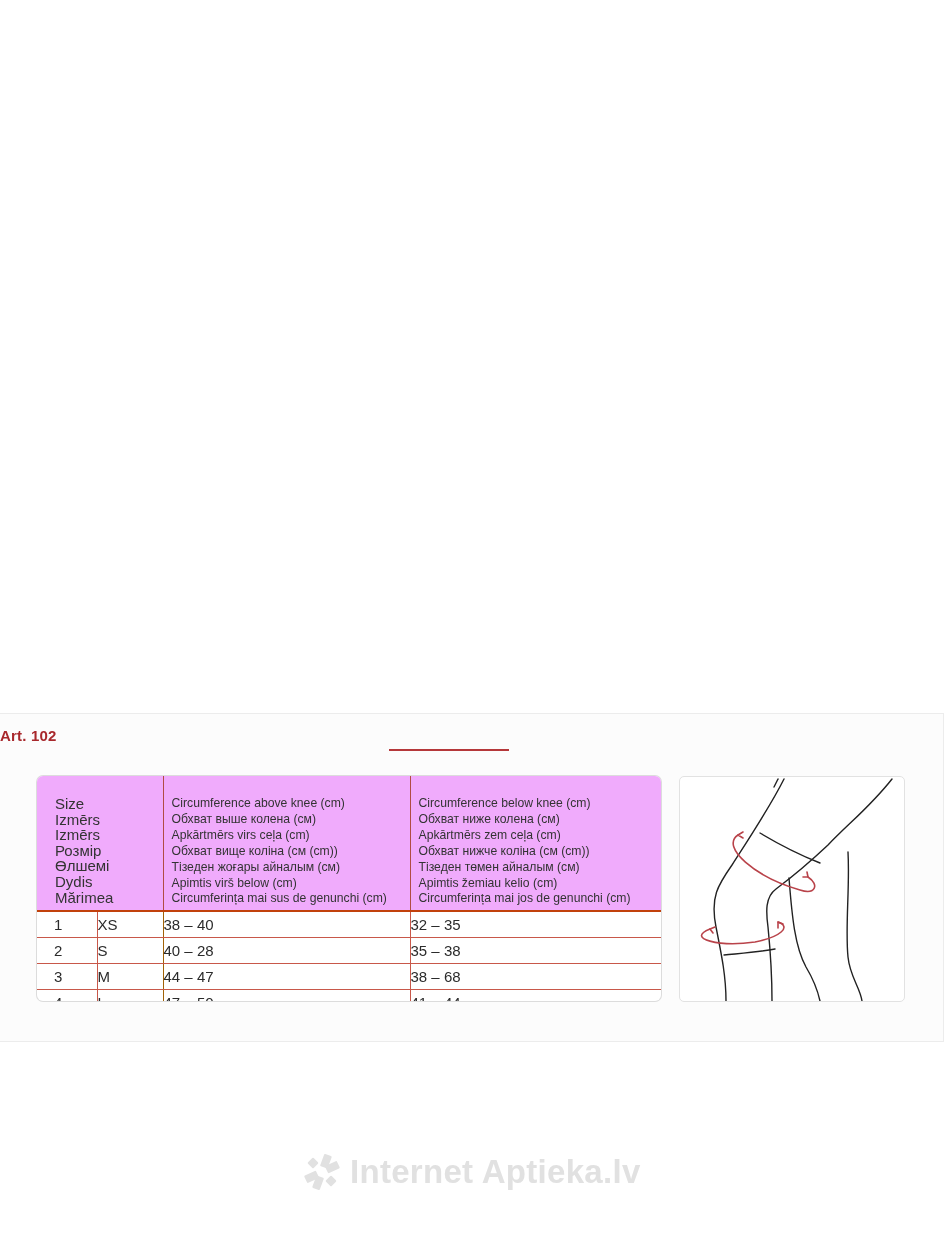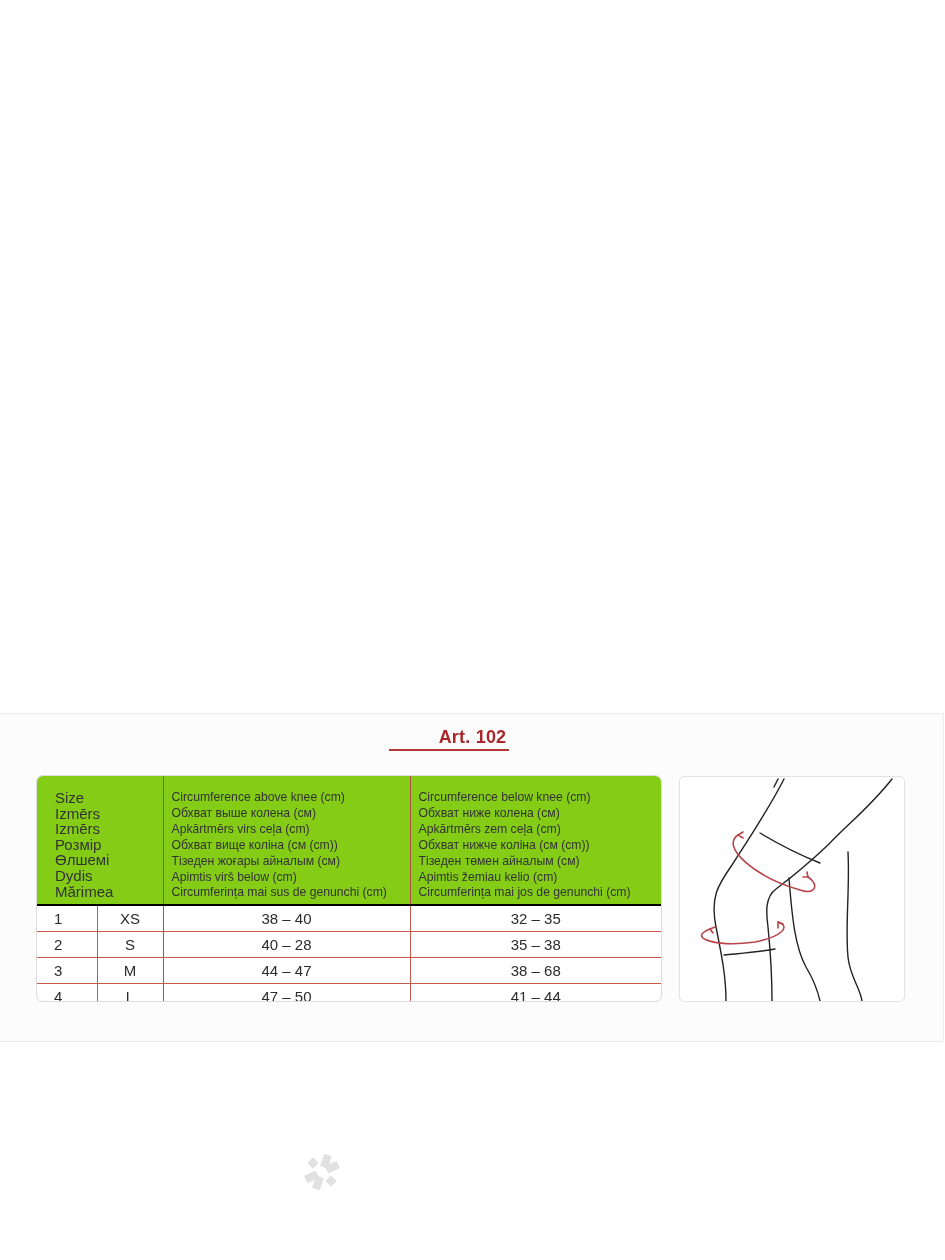--- a/index.html
+++ b/index.html
@@ -5,46 +5,46 @@
   html, body { margin: 0; padding: 0; }
   body {
     width: 945px; height: 1260px; background: #ffffff; position: relative; overflow: hidden;
     font-family: "Liberation Sans", "DejaVu Sans", sans-serif; color: #2b2b2b;
   }
   .panel {
     position: absolute; left: 0; top: 713px; width: 943px; height: 327px;
     background: #fcfcfc; border: 1px solid #ececec; border-left: none;
   }
   .art-title {
-    position: absolute; left: 0; right: 0; top: 727px; text-align: center;
-    font-size: 18px; font-weight: bold; color: #a8282c; letter-spacing: 0.2px;
+    position: absolute; left: 0; right: 0; top: 727px; 
+    font-size: 15px; font-weight: bold; color: #a8282c; letter-spacing: 0.2px;
   }
   .art-underline {
     position: absolute; left: 389px; top: 749px; width: 120px; height: 2px; background: #b5373a;
   }
   .size-table {
     position: absolute; left: 37px; top: 776px; width: 624px; height: 225px;
     border-radius: 6px; overflow: hidden;
     box-shadow: 0 0 0 1px #dcdcdc;
     background: #fff;
   }
   table { border-collapse: collapse; width: 100%; height: 100%; table-layout: fixed; }
   th {
-    background: #84cc16; font-weight: normal; text-align: left; vertical-align: top;
-    padding: 14px 4px 3px 8px; height: 113px; box-sizing: border-box;
-    border-bottom: 2px solid #000000;
+    background: #f0abfc; font-weight: normal; text-align: left; vertical-align: top;
+    padding: 20px 4px 3px 8px; height: 113px; box-sizing: border-box;
+    border-bottom: 2px solid #c2410c;
   }
   th.c-size { padding-left: 18px; font-size: 15px; line-height: 15.6px; color: #333; }
   th.c-above, th.c-below { font-size: 12.2px; line-height: 15.9px; color: #333; }
   th.c-above { border-left: 1px solid #b04c42; }
   th.c-below { border-left: 1px solid #b04c42; }
   th .line { display: block; white-space: nowrap; }
   td {
     font-size: 15px; color: #2b2b2b; border-bottom: 1px solid #c8584a; height: 25px;
-    padding: 0; text-align: center;
+    padding: 0; text-align: left;
   }
   tr:last-child td { border-bottom: none; }
   td.num { text-align: left; padding-left: 17px; }
   td.code { border-left: 1px solid #c8584a; }
   td.above { border-left: 1px solid #a16207; }
   td.below { border-left: 1px solid #c8584a; }
   .diagram {
     position: absolute; left: 679px; top: 776px; width: 224px; height: 224px;
     border: 1px solid #e2e2e2; border-radius: 5px; background: #fff; overflow: hidden;
   }
@@ -160,13 +160,14 @@
   <svg width="38" height="38" viewBox="0 0 38 38">
     <g fill="#e1e1e1">
       <rect x="15" y="1" width="8" height="13" rx="1" transform="rotate(20 19 19)"></rect>
       <rect x="15" y="24" width="8" height="13" rx="1" transform="rotate(20 19 19)"></rect>
       <rect x="1" y="15" width="13" height="8" rx="1" transform="rotate(-25 19 19)"></rect>
       <rect x="24" y="15" width="13" height="8" rx="1" transform="rotate(-25 19 19)"></rect>
       <rect x="6" y="6" width="8" height="8" rx="1" transform="rotate(45 10 10)"></rect>
       <rect x="24" y="24" width="8" height="8" rx="1" transform="rotate(45 28 28)"></rect>
     </g>
   </svg>
+  <span>Internet Aptieka.lv</span>
 </div>
 
 </body></html>

